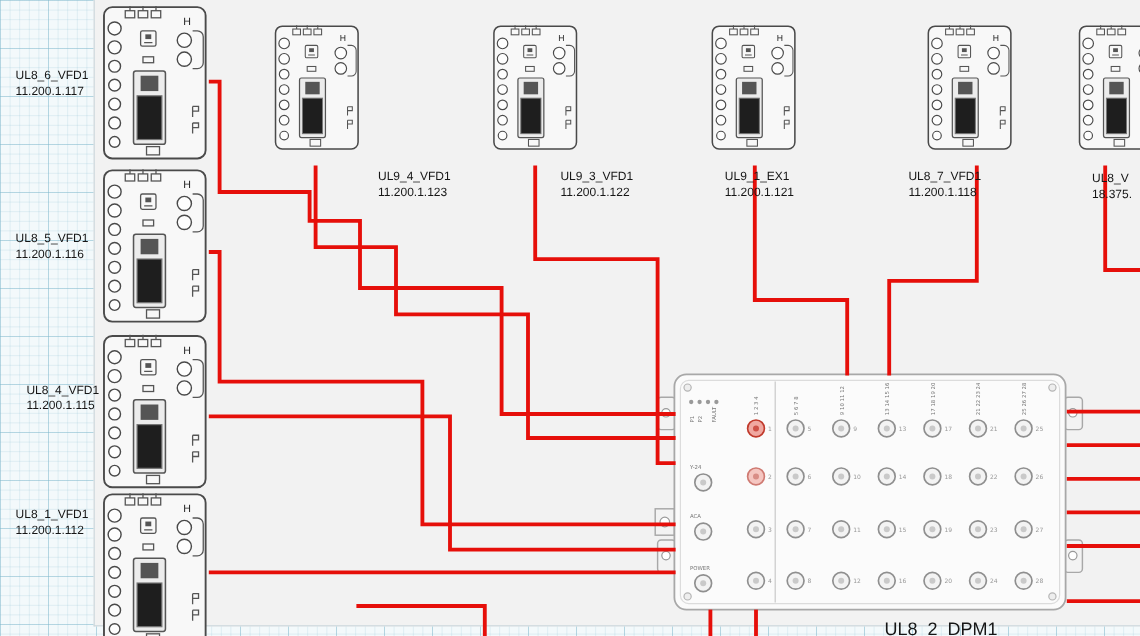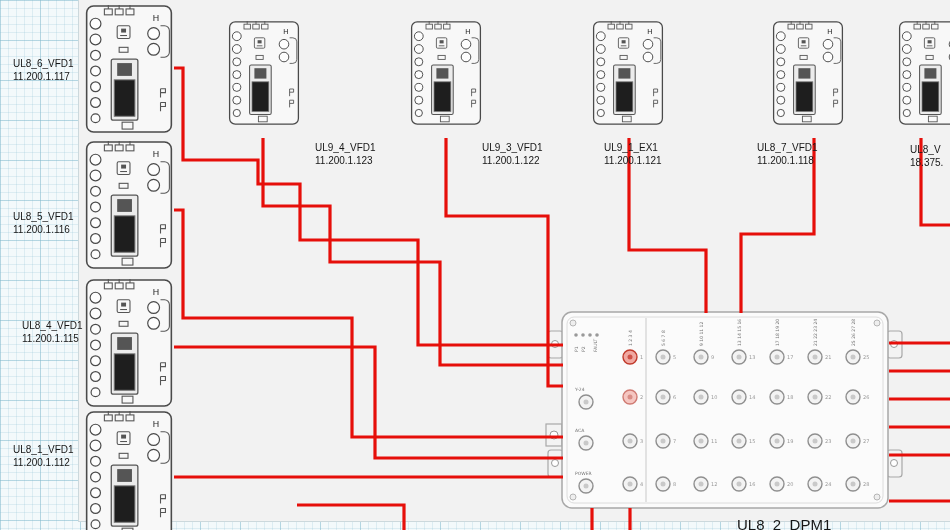--- a/index.html
+++ b/index.html
@@ -249,37 +249,37 @@
       <polyline points="950,455 889,455" class="cable"></polyline>
       <polyline points="950,501 889,501" class="cable"></polyline>
     </g>
 </svg>
 
 <div class="labels">
   <div class="dev-label" style="left:13px;top:57px">
       <div>UL8_6_VFD1</div>
       <div>11.200.1.117</div>
     </div>
-  <div class="dev-label" style="left:13px;top:210px">
+  <div class="dev-label" style="left:13px;top:193px">
       <div>UL8_5_VFD1</div>
       <div>11.200.1.116</div>
     </div>
   <div class="dev-label" style="left:22px;top:319px">
       <div>UL8_4_VFD1</div>
       <div>11.200.1.115</div>
     </div>
-  <div class="dev-label" style="left:13px;top:443px">
+  <div class="dev-label" style="left:13px;top:423px">
       <div>UL8_1_VFD1</div>
       <div>11.200.1.112</div>
     </div>
   <div class="dev-label" style="left:315px;top:141px">
       <div>UL9_4_VFD1</div>
       <div>11.200.1.123</div>
     </div>
-  <div class="dev-label" style="left:482px;top:141px">
+  <div class="dev-label" style="left:467px;top:141px">
       <div>UL9_3_VFD1</div>
       <div>11.200.1.122</div>
     </div>
   <div class="dev-label" style="left:604px;top:141px">
       <div>UL9_1_EX1</div>
       <div>11.200.1.121</div>
     </div>
   <div class="dev-label" style="left:757px;top:141px">
       <div>UL8_7_VFD1</div>
       <div>11.200.1.118</div>

